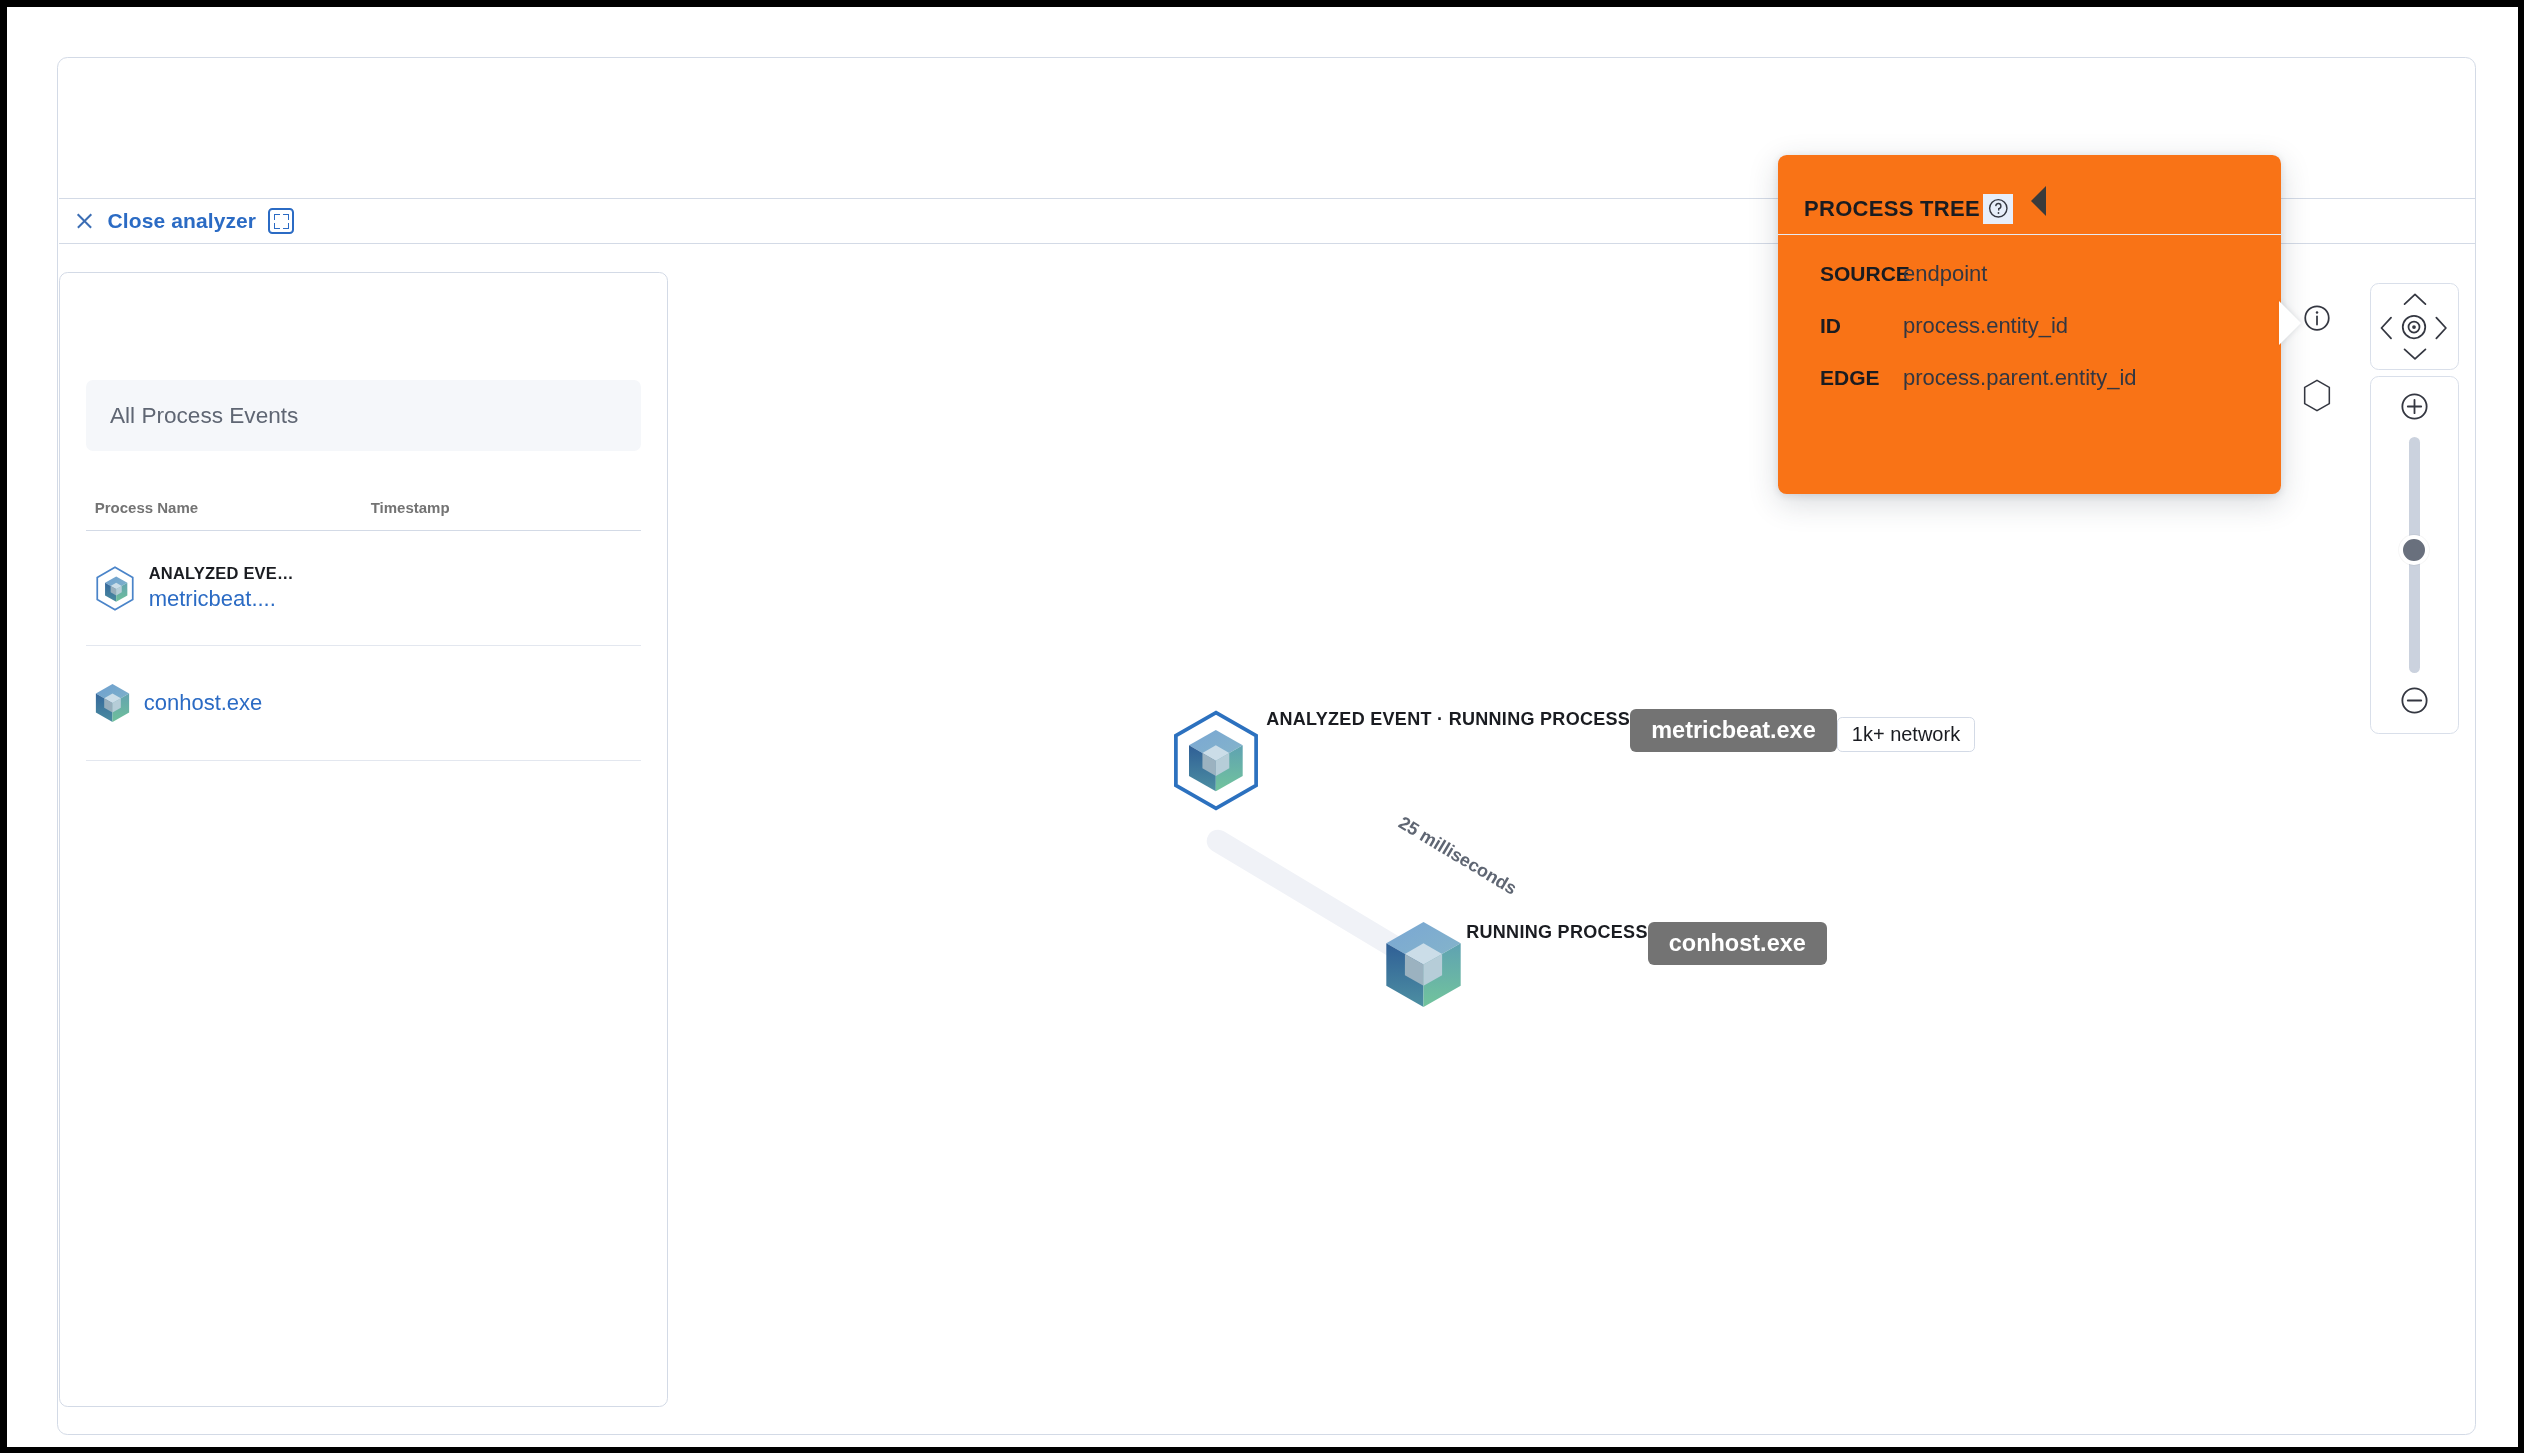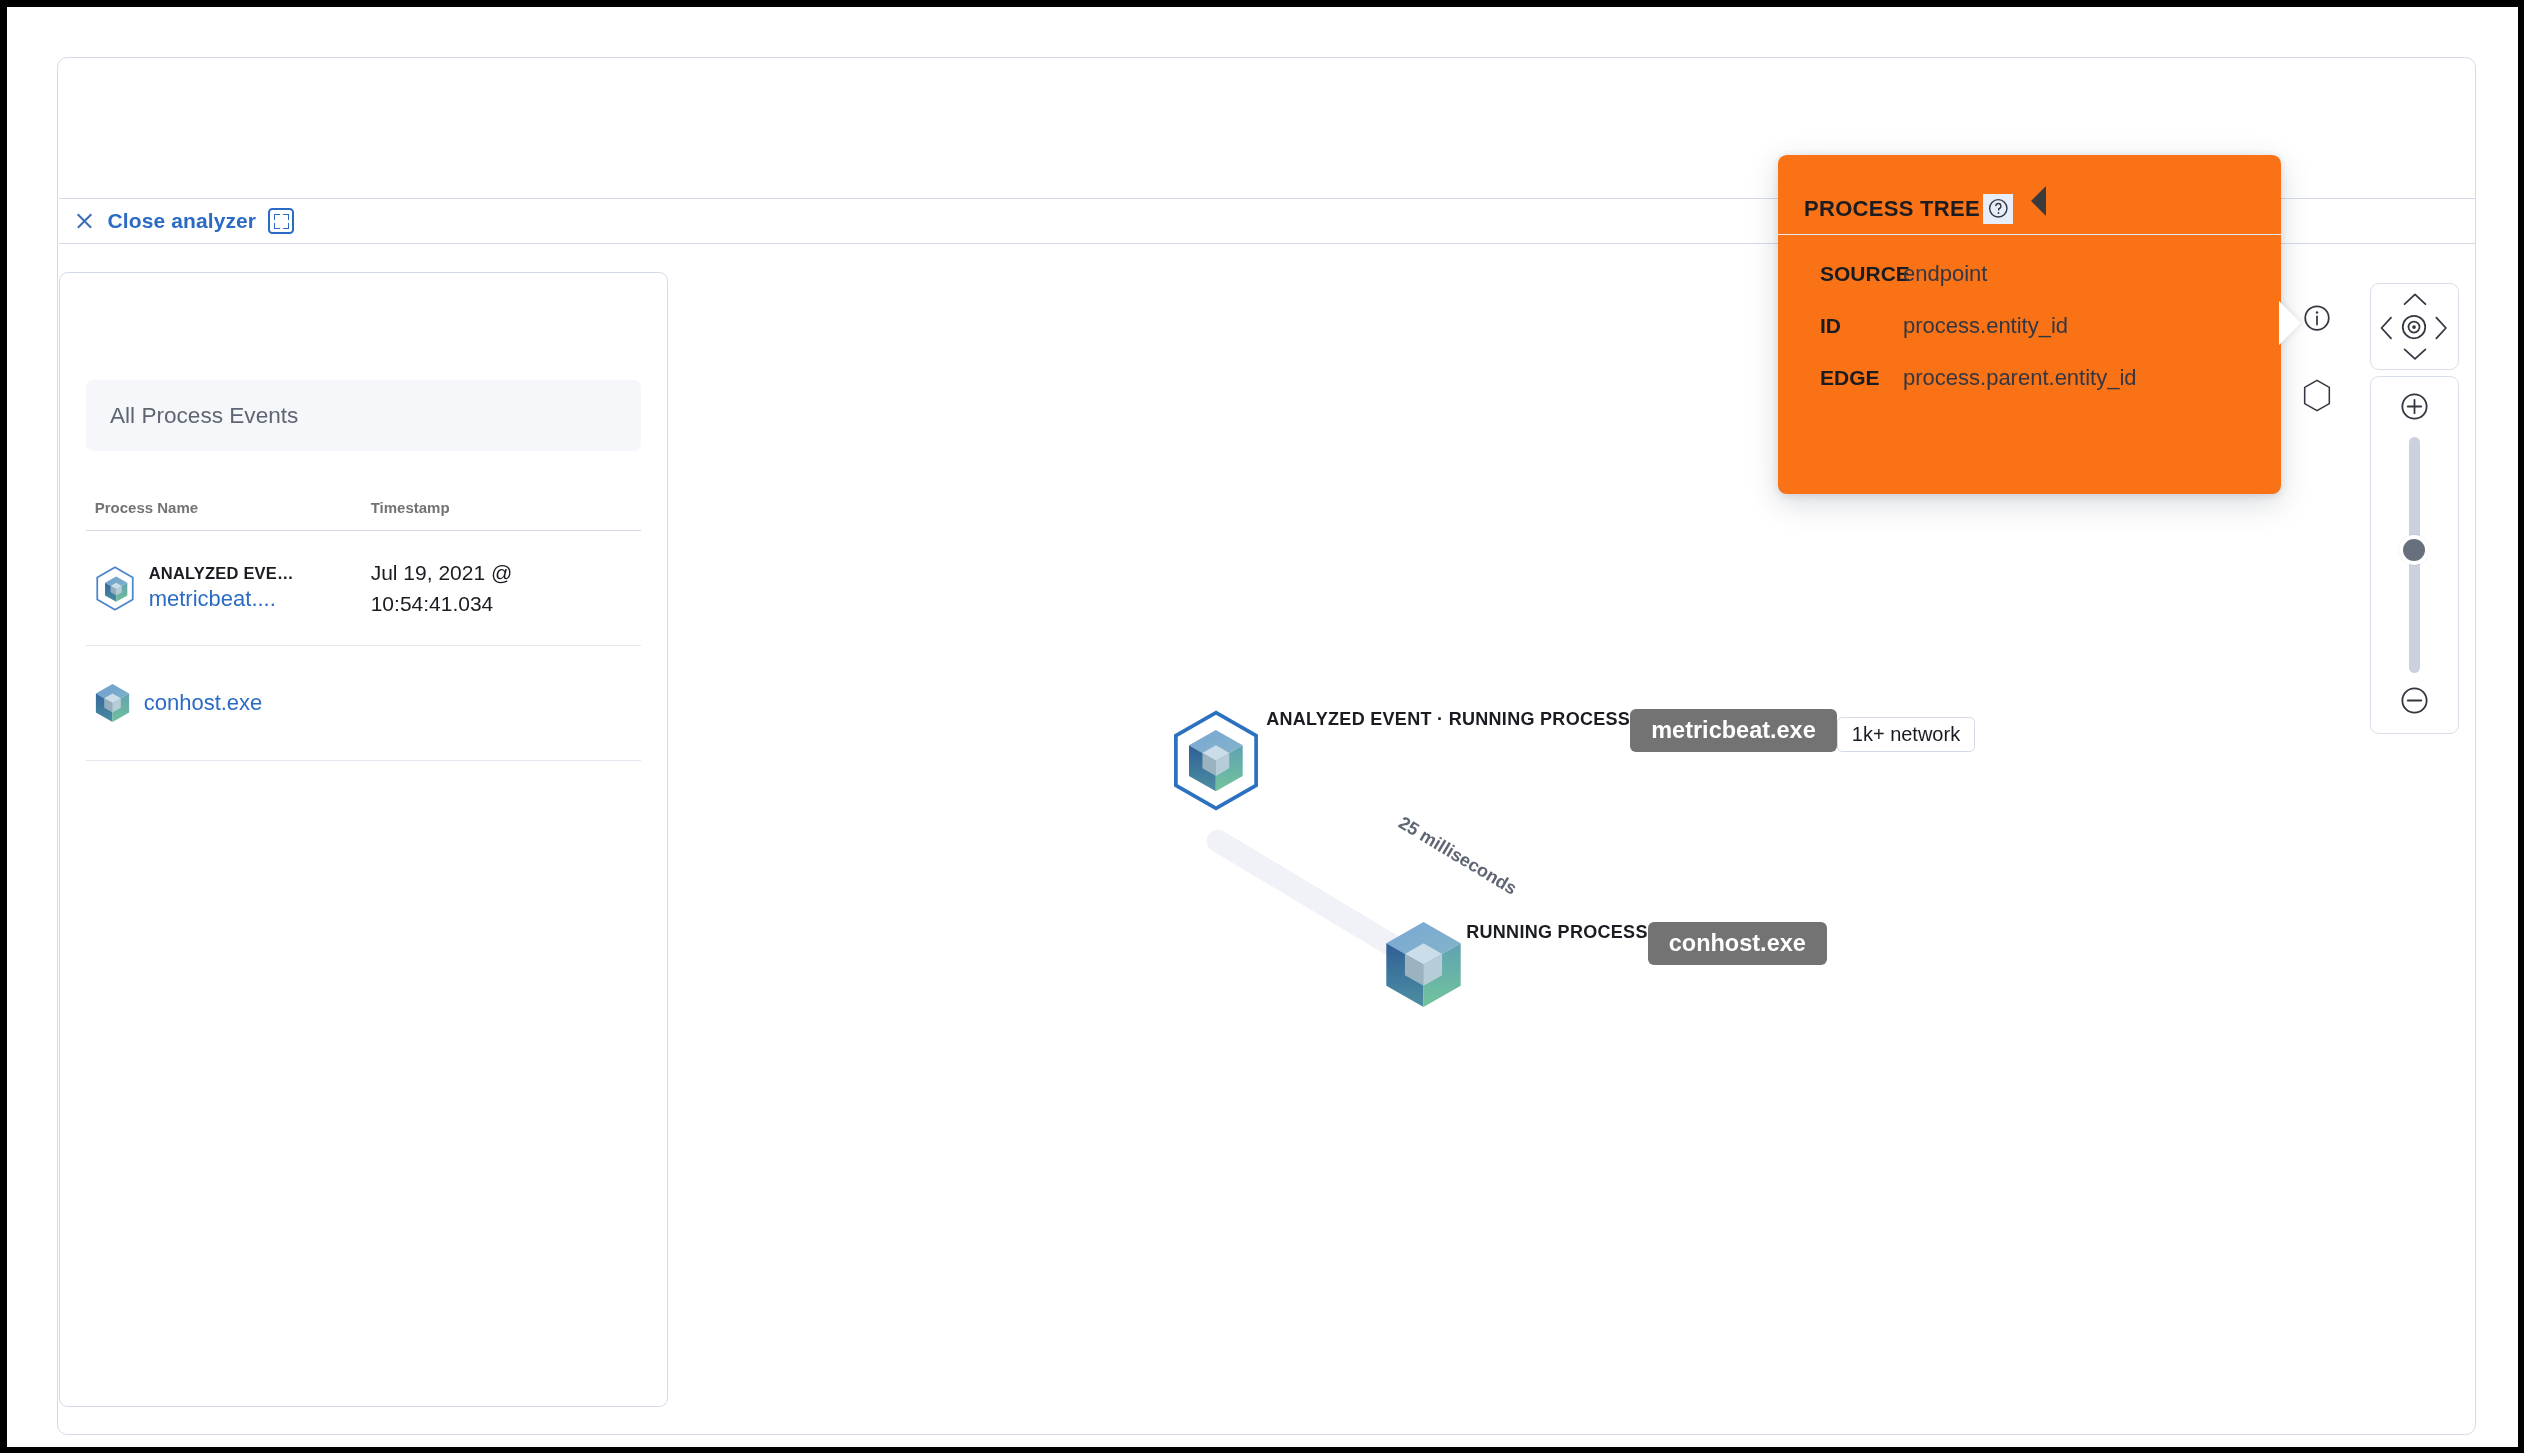--- a/index.html
+++ b/index.html
@@ -367,21 +367,20 @@
                 <polygon points="14,24 28,32 28,48 14,40" fill="#97AEBC"></polygon>
                 <polygon points="42,24 42,40 28,48 28,32" fill="#B6CDD8"></polygon>
               </g>
             </svg>
           </span>
           <span class="name-stack">
             <span class="analyzed-tag">ANALYZED EVE…</span>
             <span class="proc-link">metricbeat....</span>
           </span>
         </div>
-        <div class="cell-time">Jul 19, 2021 @ 10:54:41.034</div>
       </div>
 
       <div class="proc-row">
         <div class="cell-name">
           <span class="cube">
             <svg width="35" height="38" viewBox="0 0 56 64">
               <defs>
                 <linearGradient id="cTopB" x1="0" y1="0" x2="1" y2="1">
                   <stop offset="0" stop-color="#6E9FD0"></stop>
                     <stop offset="1" stop-color="#7FB2C9"></stop>

